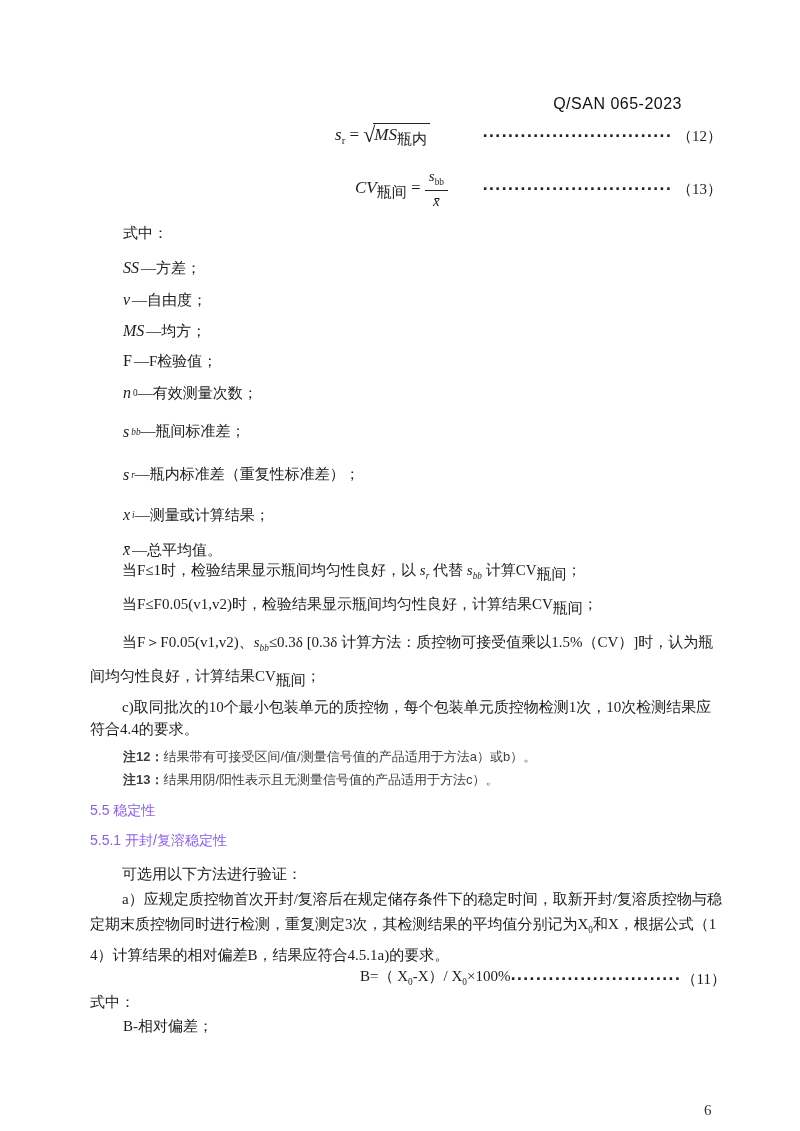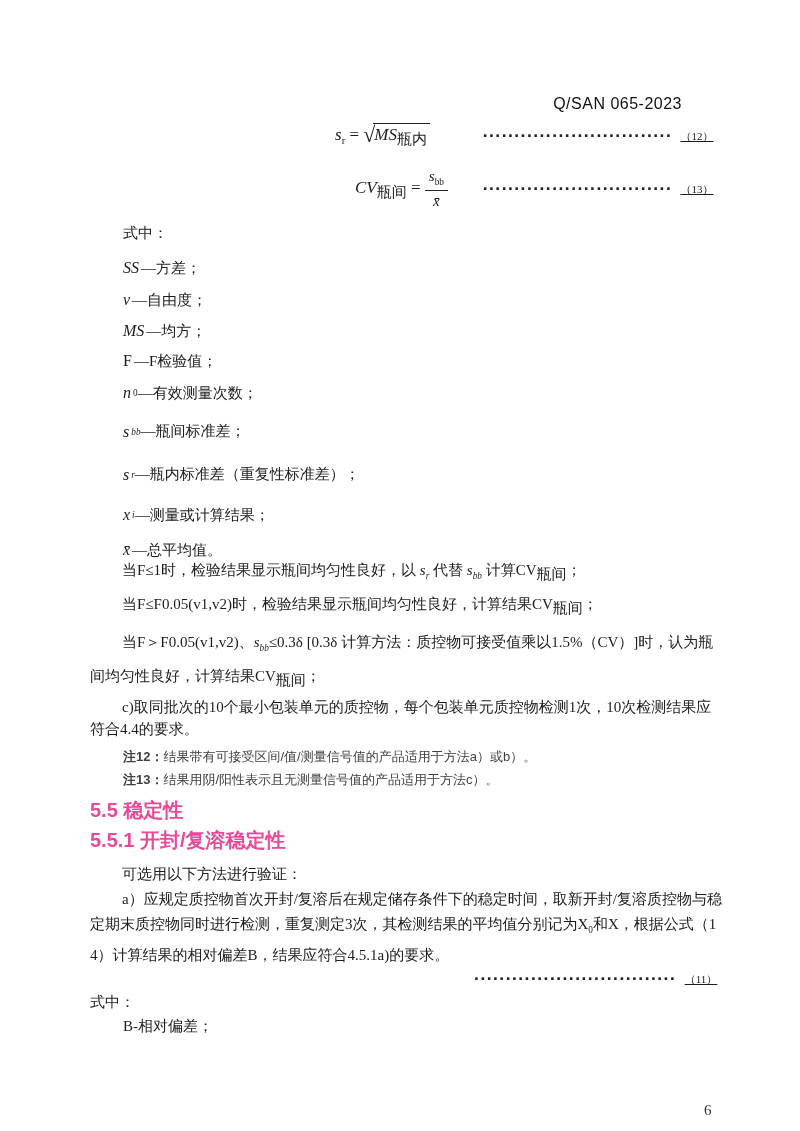--- a/index.html
+++ b/index.html
@@ -20,21 +20,21 @@
   
   .frow { position:absolute; left:90px; width:632px; display:flex; align-items:center; }
   .f12-row { top:116px; height:40px; }
   .f13-row { top:158px; height:62px; }
   .spacer { flex:1; }
   .dots {
     font-family:"DejaVu Sans",sans-serif; font-weight:bold;
     font-size:14px; letter-spacing:1px; color:#222;
     white-space:nowrap; overflow:hidden;
   }
-  .fnum { width:50px; text-align:center; font-size:11px; white-space:nowrap;text-decoration:underline; }
+  .fnum { width:50px; text-align:right; font-size:15px; white-space:nowrap; }
   .formula { font-size:17px; white-space:nowrap; }
   .f12-f { margin-left:245px; }
   .f13-f { margin-left:265px; }
   .mi { font-family:"Liberation Serif","DejaVu Serif",serif; font-style:italic; }
   .mu { font-style:normal; }
   sub.ls { font-size:62%; }
   sub.cns { font-size:15px; font-style:normal; }
   .sqrt { font-size:22px; line-height:1; vertical-align:-2px; }
   .radicand { display:inline-block; border-top:1.5px solid #222; padding:1px 3px 0 1px; margin-left:-2px; }
   .frac { display:inline-block; vertical-align:middle; text-align:center; font-size:15px; line-height:1.25; }
@@ -48,22 +48,22 @@
   .def .sym { font-size:16px; margin-right:2px; white-space:nowrap; }
   
   .main { position:absolute; left:90px; top:556px; width:636px; line-height:28px; word-break:break-all; }
   .para { text-indent:32px; }
   .p3 { margin-top:6px; }
   .p4 { margin-top:14px; }
   .p5 { margin-top:2px; line-height:22px; }
   .notes { margin-top:6px; font-size:13px; line-height:22.5px; padding-left:33px;
            font-family:"Liberation Sans","DejaVu Sans",sans-serif; color:#404040; }
   .note-label { font-weight:bold; }
-  .sec-h { margin-top:8px; font-weight:bold; font-size:20px; line-height:22px;
-           font-family:"Liberation Sans","DejaVu Sans",sans-serif; color:#ec4899; }
+  .sec-h { margin-top:8px; font-weight:normal; font-size:14px; line-height:22px;
+           font-family:"Liberation Sans","DejaVu Sans",sans-serif; color:#8b5cf6; }
   .p6 { margin-top:10px; line-height:26px; }
   .p7 { line-height:25px; }
   .f14-row { display:flex; align-items:center; height:22px; }
   .f14-f { margin-left:270px; font-size:15px; white-space:nowrap; }
   .where2 { line-height:24px; }
   .bdef { line-height:24px; padding-left:33px; }
   .page-num { position:absolute; top:1102px; left:704px; font-size:15px; color:#333; }
 </style>
 </head>
 <body>
@@ -158,20 +158,21 @@
       <div><span class="note-label">注13：</span><span>结果用阴/阳性表示且无测量信号值的产品适用于方法c）。</span></div>
     </div>
 
     <div class="sec-h">5.5 稳定性</div>
     <div class="sec-h">5.5.1 开封/复溶稳定性</div>
 
     <div class="para p6">可选用以下方法进行验证：</div>
     <div class="para p7"><span>a）应规定质控物首次开封/复溶后在规定储存条件下的稳定时间，取新开封/复溶质控物与稳定期末质控物同时进行检测，重复测定3次，其检测结果的平均值分别记为X</span><sub class="ls">0</sub><span>和X，根据公式（14）计算结果的相对偏差B，结果应符合4.5.1a)的要求。</span></div>
 
     <div class="f14-row">
+      <span class="f14-f"><span>B=（ X</span><sub class="ls">0</sub><span>-X）/ X</span><sub class="ls">0</sub><span>×100%</span></span>
       <span class="spacer"></span>
       <span class="dots">································</span>
       <span class="fnum">（11）</span>
     </div>
 
     <div class="where2">式中：</div>
     <div class="bdef">B-相对偏差；</div>
   </div>
 
   <div class="page-num">6</div>

